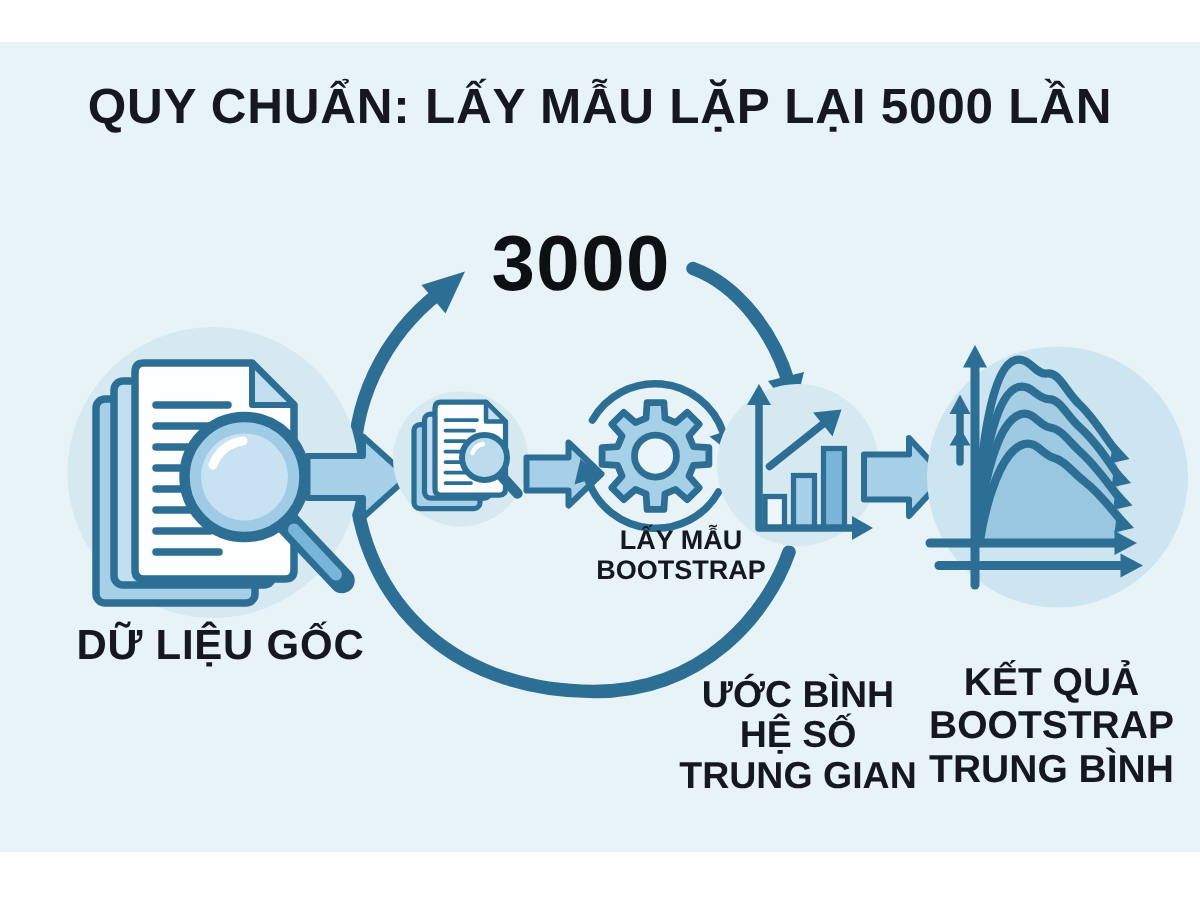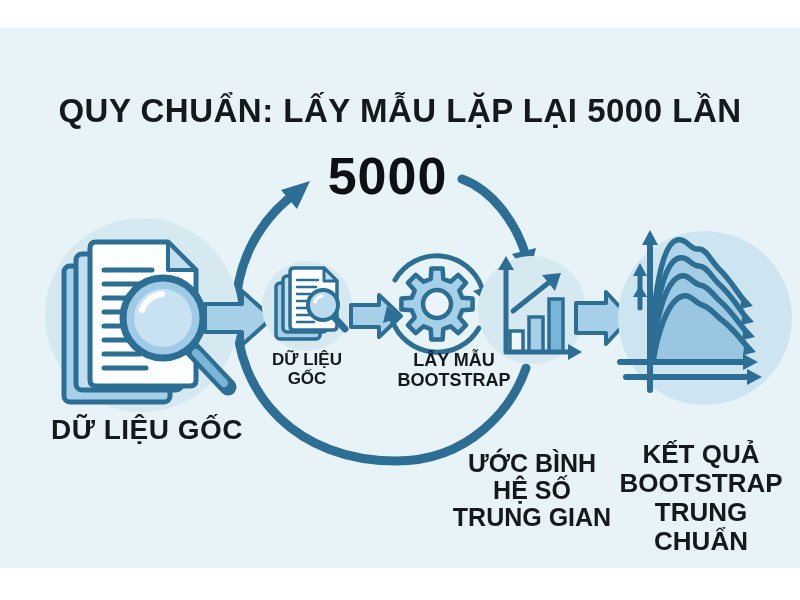--- a/index.html
+++ b/index.html
@@ -13,21 +13,21 @@
     --pale2:#cde5f0;
     --midpage:#c3def0;
   }
   html,body{margin:0;padding:0;}
   body{font-family:"Liberation Sans","DejaVu Sans",sans-serif;}
   .stage{position:relative;width:800px;height:600px;background:var(--page-bg);overflow:hidden;}
   .canvas{position:absolute;left:0;top:28px;width:800px;height:540px;background:var(--canvas-bg);}
   svg{position:absolute;left:0;top:0;}
   .title{
     position:absolute;left:0;top:24px;width:800px;text-align:center;
-    font-size:33px;font-weight:bold;letter-spacing:.5px;color:var(--ink);margin-top:40px;
+    font-size:33px;font-weight:bold;letter-spacing:.5px;color:var(--ink);
   }
   .count{
     position:absolute;left:305px;top:118px;width:165px;text-align:center;
     font-size:52px;font-weight:bold;color:#0e1114;letter-spacing:1px;
   }
   .lbl{
     position:absolute;text-align:center;font-weight:bold;color:var(--ink);
     white-space:pre-line;
   }
   .lbl-source{left:38px;top:386px;width:218px;font-size:28px;letter-spacing:.5px;}
@@ -166,26 +166,24 @@
         <polygon class="f-teal" points="640,263 633,276 647,276"></polygon>
         <polygon class="f-teal" points="640,285 633,297 647,297"></polygon>
         <line class="st rnd" stroke-width="6" x1="620" y1="362" x2="746" y2="362"></line>
         <polygon class="f-teal" points="758,362 743,354 743,370"></polygon>
         <line class="st rnd" stroke-width="6" x1="626" y1="377" x2="750" y2="377"></line>
         <polygon class="f-teal" points="762,377 747,369 747,385"></polygon>
       </g>
     </svg>
 
     <div class="title">QUY CHUẨN: LẤY MẪU LẶP LẠI 5000 LẦN</div>
-    <div class="count">5000</div>
+    <div class="count">3000</div>
     <div class="lbl lbl-source">DỮ LIỆU GỐC</div>
-    <div class="lbl lbl-sample">DỮ LIỆU
-GỐC</div>
     <div class="lbl lbl-resample">LẤY MẪU
 BOOTSTRAP</div>
     <div class="lbl lbl-estimate">ƯỚC BÌNH
 HỆ SỐ
 TRUNG GIAN</div>
     <div class="lbl lbl-result">KẾT QUẢ
 BOOTSTRAP
-TRUNG CHUẨN</div>
+TRUNG BÌNH</div>
   </div>
 </div>
 
 </body></html>

